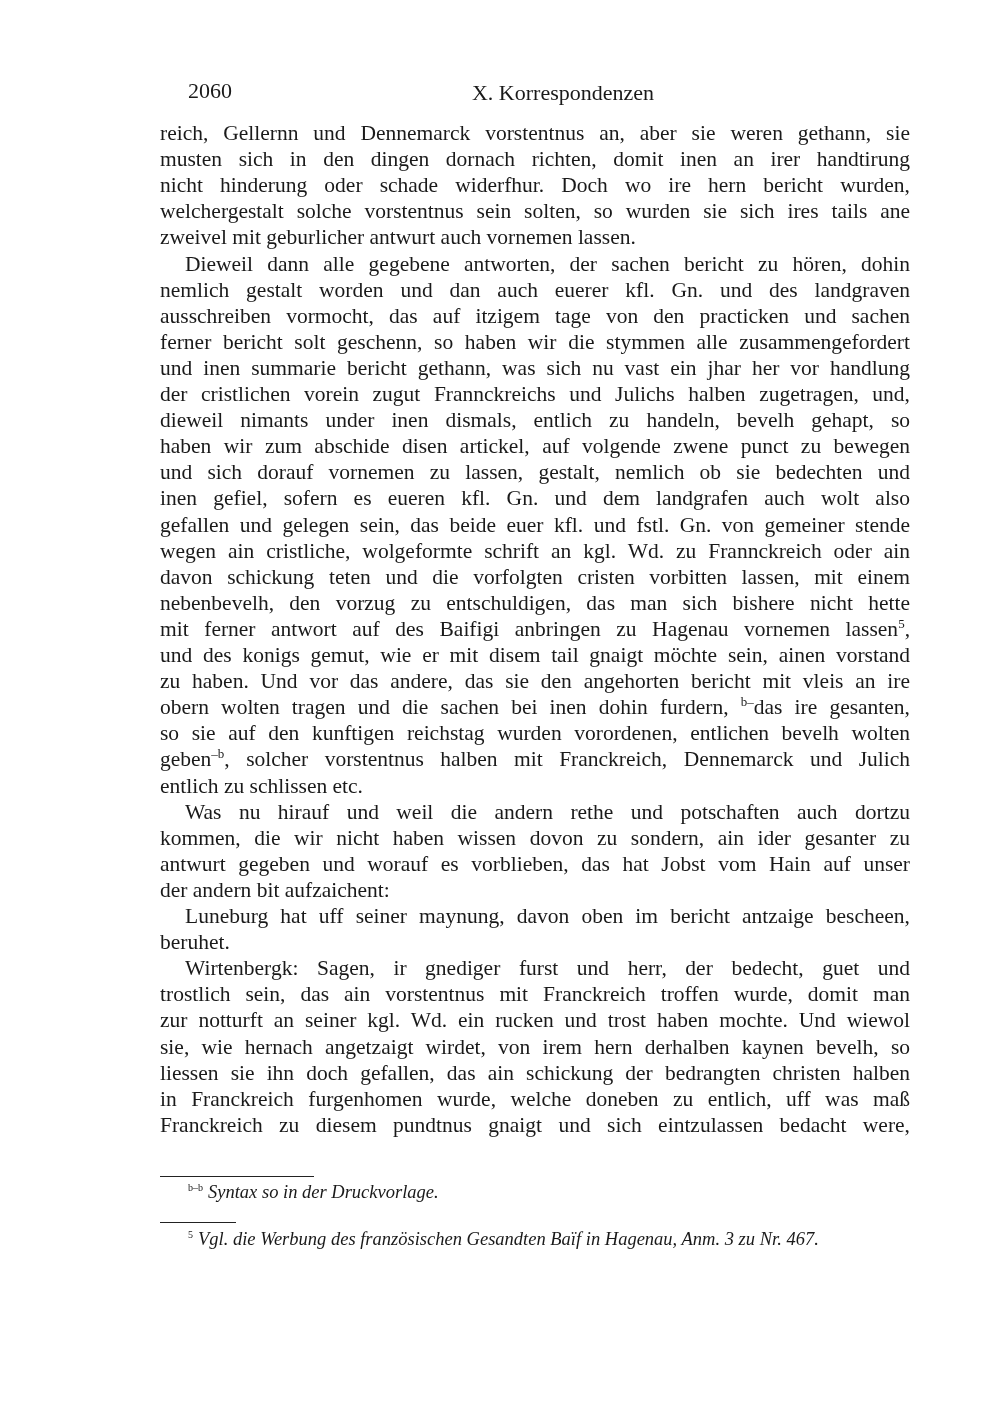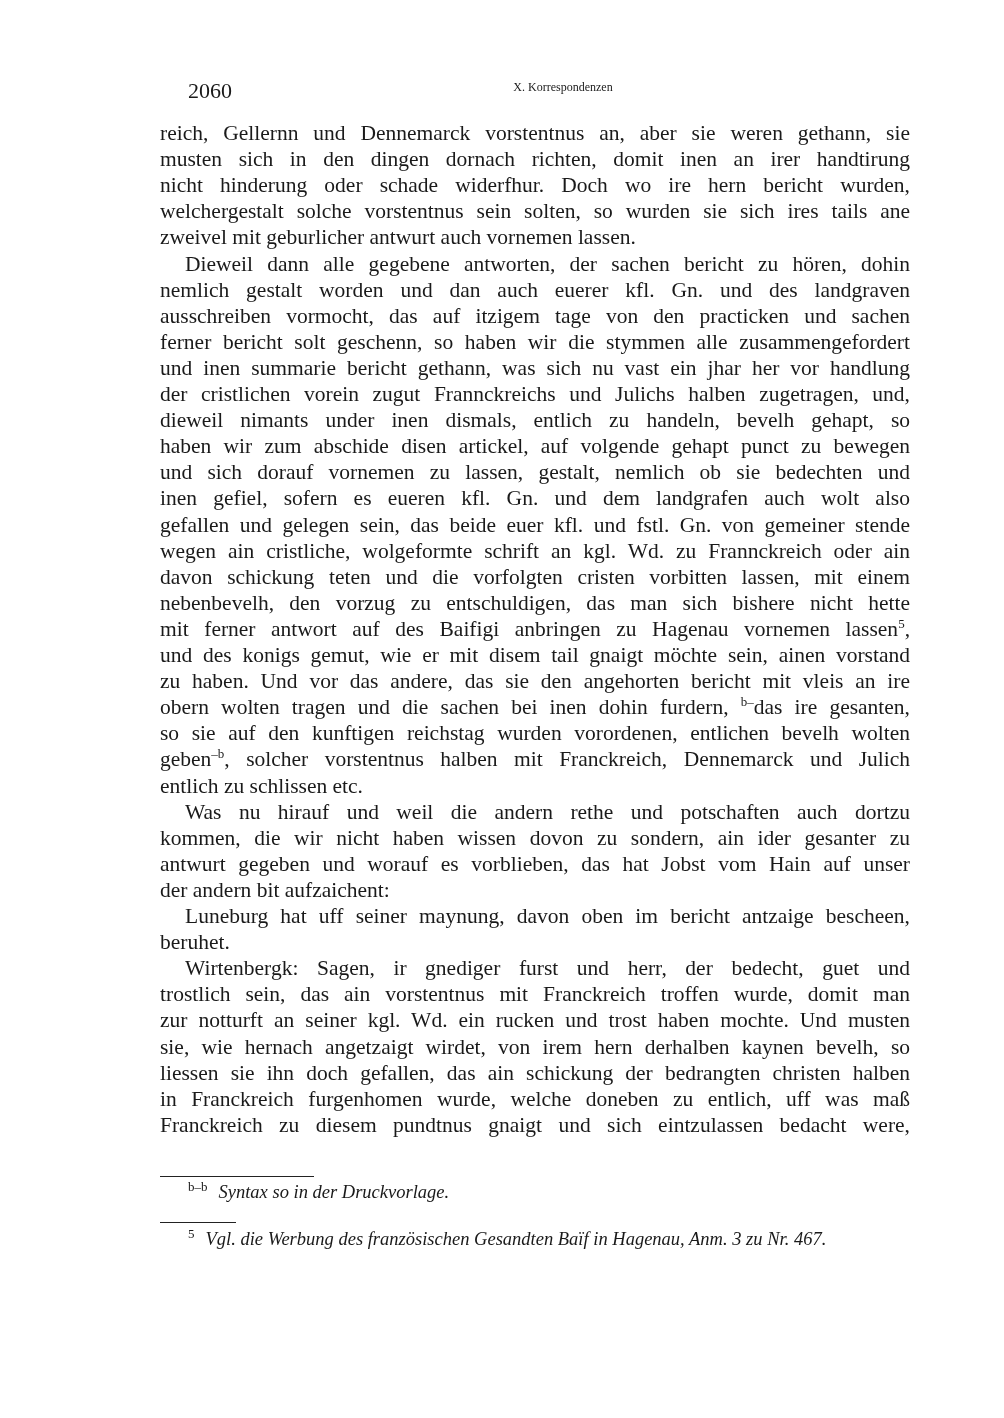--- a/index.html
+++ b/index.html
@@ -1,29 +1,29 @@
 <!DOCTYPE html>
 <html><head>
 <meta charset="utf-8">
 <style>
   html, body { margin: 0; padding: 0; background: #ffffff; }
   body { width: 1004px; height: 1418px; position: relative; overflow: hidden;
          font-family: "Liberation Serif", "DejaVu Serif", serif; color: #1a1a1a; }
   .header { position: absolute; top: 78px; left: 160px; width: 750px; height: 28px; margin-left: 28px; }
   .page-number { position: absolute; left: 0; top: 0; font-size: 22px; }
-  .running-title { position: absolute; left: 0; right: 0; text-align: center; top: 2px; font-size: 12px; }
+  .running-title { position: absolute; left: 0; right: 0; text-align: center; top: 2px; font-size: 22px; }
   .body-text { position: absolute; top: 120px; left: 160px; width: 750px; }
   .line { position: absolute; left: 0; width: 750px; height: 26px; font-size: 21.5px; line-height: 26px;
           white-space: nowrap; text-align: justify; text-align-last: justify; }
   .line.last { text-align-last: left; }
   .line.indent { left: 25px; width: 725px; }
   sup { font-size: 13px; vertical-align: 0; position: relative; top: -8px; line-height: 0; }
   .fn-rule { position: absolute; left: 160px; height: 1px; background: #222; }
   .footnote { position: absolute; left: 188px; font-size: 18.5px; font-style: italic; white-space: nowrap; }
-  .footnote .mark { font-style: normal; font-size: 13px; position: relative; top: -7px; margin-right: 11px; }
+  .footnote .mark { font-style: normal; font-size: 10px; position: relative; top: -7px; margin-right: 5px; }
 </style>
 </head>
 <body>
 
 <div class="header">
   <span class="page-number">2060</span>
   <span class="running-title">X. Korrespondenzen</span>
 </div>
 
 <div class="body-text" id="body-text">
@@ -32,21 +32,21 @@
     <div class="line" style="top: 52.2px;"><span>nicht hinderung oder schade widerfhur. Doch wo ire hern bericht wurden,</span></div>
     <div class="line" style="top: 78.3px;"><span>welchergestalt solche vorstentnus sein solten, so wurden sie sich ires tails ane</span></div>
     <div class="line last" style="top: 104.4px;"><span>zweivel mit geburlicher antwurt auch vornemen lassen.</span></div>
     <div class="line indent" style="top: 130.5px;"><span>Dieweil dann alle gegebene antworten, der sachen bericht zu hören, dohin</span></div>
     <div class="line" style="top: 156.6px;"><span>nemlich gestalt worden und dan auch euerer kfl. Gn. und des landgraven</span></div>
     <div class="line" style="top: 182.7px;"><span>ausschreiben vormocht, das auf itzigem tage von den practicken und sachen</span></div>
     <div class="line" style="top: 208.8px;"><span>ferner bericht solt geschenn, so haben wir die stymmen alle zusammengefordert</span></div>
     <div class="line" style="top: 234.9px;"><span>und inen summarie bericht gethann, was sich nu vast ein jhar her vor handlung</span></div>
     <div class="line" style="top: 261px;"><span>der cristlichen vorein zugut Frannckreichs und Julichs halben zugetragen, und,</span></div>
     <div class="line" style="top: 287.1px;"><span>dieweil nimants under inen dismals, entlich zu handeln, bevelh gehapt, so</span></div>
-    <div class="line" style="top: 313.2px;"><span>haben wir zum abschide disen artickel, auf volgende gehapt punct zu bewegen</span></div>
+    <div class="line" style="top: 313.2px;"><span>haben wir zum abschide disen artickel, auf volgende zwene punct zu bewegen</span></div>
     <div class="line" style="top: 339.3px;"><span>und sich dorauf vornemen zu lassen, gestalt, nemlich ob sie bedechten und</span></div>
     <div class="line" style="top: 365.4px;"><span>inen gefiel, sofern es eueren kfl. Gn. und dem landgrafen auch wolt also</span></div>
     <div class="line" style="top: 391.5px;"><span>gefallen und gelegen sein, das beide euer kfl. und fstl. Gn. von gemeiner stende</span></div>
     <div class="line" style="top: 417.6px;"><span>wegen ain cristliche, wolgeformte schrift an kgl. Wd. zu Frannckreich oder ain</span></div>
     <div class="line" style="top: 443.7px;"><span>davon schickung teten und die vorfolgten cristen vorbitten lassen, mit einem</span></div>
     <div class="line" style="top: 469.8px;"><span>nebenbevelh, den vorzug zu entschuldigen, das man sich bishere nicht hette</span></div>
     <div class="line" style="top: 495.9px;"><span>mit ferner antwort auf des Baifigi anbringen zu Hagenau vornemen lassen</span><sup>5</sup><span>,</span></div>
     <div class="line" style="top: 522px;"><span>und des konigs gemut, wie er mit disem tail gnaigt möchte sein, ainen vorstand</span></div>
     <div class="line" style="top: 548.1px;"><span>zu haben. Und vor das andere, das sie den angehorten bericht mit vleis an ire</span></div>
     <div class="line" style="top: 574.2px;"><span>obern wolten tragen und die sachen bei inen dohin furdern, </span><sup>b–</sup><span>das ire gesanten,</span></div>
@@ -54,21 +54,21 @@
     <div class="line" style="top: 626.4px;"><span>geben</span><sup>–b</sup><span>, solcher vorstentnus halben mit Franckreich, Dennemarck und Julich</span></div>
     <div class="line last" style="top: 652.5px;"><span>entlich zu schlissen etc.</span></div>
     <div class="line indent" style="top: 678.6px;"><span>Was nu hirauf und weil die andern rethe und potschaften auch dortzu</span></div>
     <div class="line" style="top: 704.7px;"><span>kommen, die wir nicht haben wissen dovon zu sondern, ain ider gesanter zu</span></div>
     <div class="line" style="top: 730.8px;"><span>antwurt gegeben und worauf es vorblieben, das hat Jobst vom Hain auf unser</span></div>
     <div class="line last" style="top: 756.9px;"><span>der andern bit aufzaichent:</span></div>
     <div class="line indent" style="top: 783px;"><span>Luneburg hat uff seiner maynung, davon oben im bericht antzaige bescheen,</span></div>
     <div class="line last" style="top: 809.1px;"><span>beruhet.</span></div>
     <div class="line indent" style="top: 835.2px;"><span>Wirtenbergk: Sagen, ir gnediger furst und herr, der bedecht, guet und</span></div>
     <div class="line" style="top: 861.3px;"><span>trostlich sein, das ain vorstentnus mit Franckreich troffen wurde, domit man</span></div>
-    <div class="line" style="top: 887.4px;"><span>zur notturft an seiner kgl. Wd. ein rucken und trost haben mochte. Und musten</span></div>
+    <div class="line" style="top: 887.4px;"><span>zur notturft an seiner kgl. Wd. ein rucken und trost haben mochte. Und wiewol</span></div>
     <div class="line" style="top: 913.5px;"><span>sie, wie hernach angetzaigt wirdet, von irem hern derhalben kaynen bevelh, so</span></div>
     <div class="line" style="top: 939.6px;"><span>liessen sie ihn doch gefallen, das ain schickung der bedrangten christen halben</span></div>
     <div class="line" style="top: 965.7px;"><span>in Franckreich furgenhomen wurde, welche doneben zu entlich, uff was maß</span></div>
     <div class="line" style="top: 991.8px;"><span>Franckreich zu diesem pundtnus gnaigt und sich eintzulassen bedacht were,</span></div>
   </div>
 
 <div class="fn-rule" style="top:1176px;width:154px;"></div>
 <div class="footnote" style="top:1182px;">
   <span class="mark">b–b</span><span>Syntax so in der Druckvorlage.</span>
 </div>

